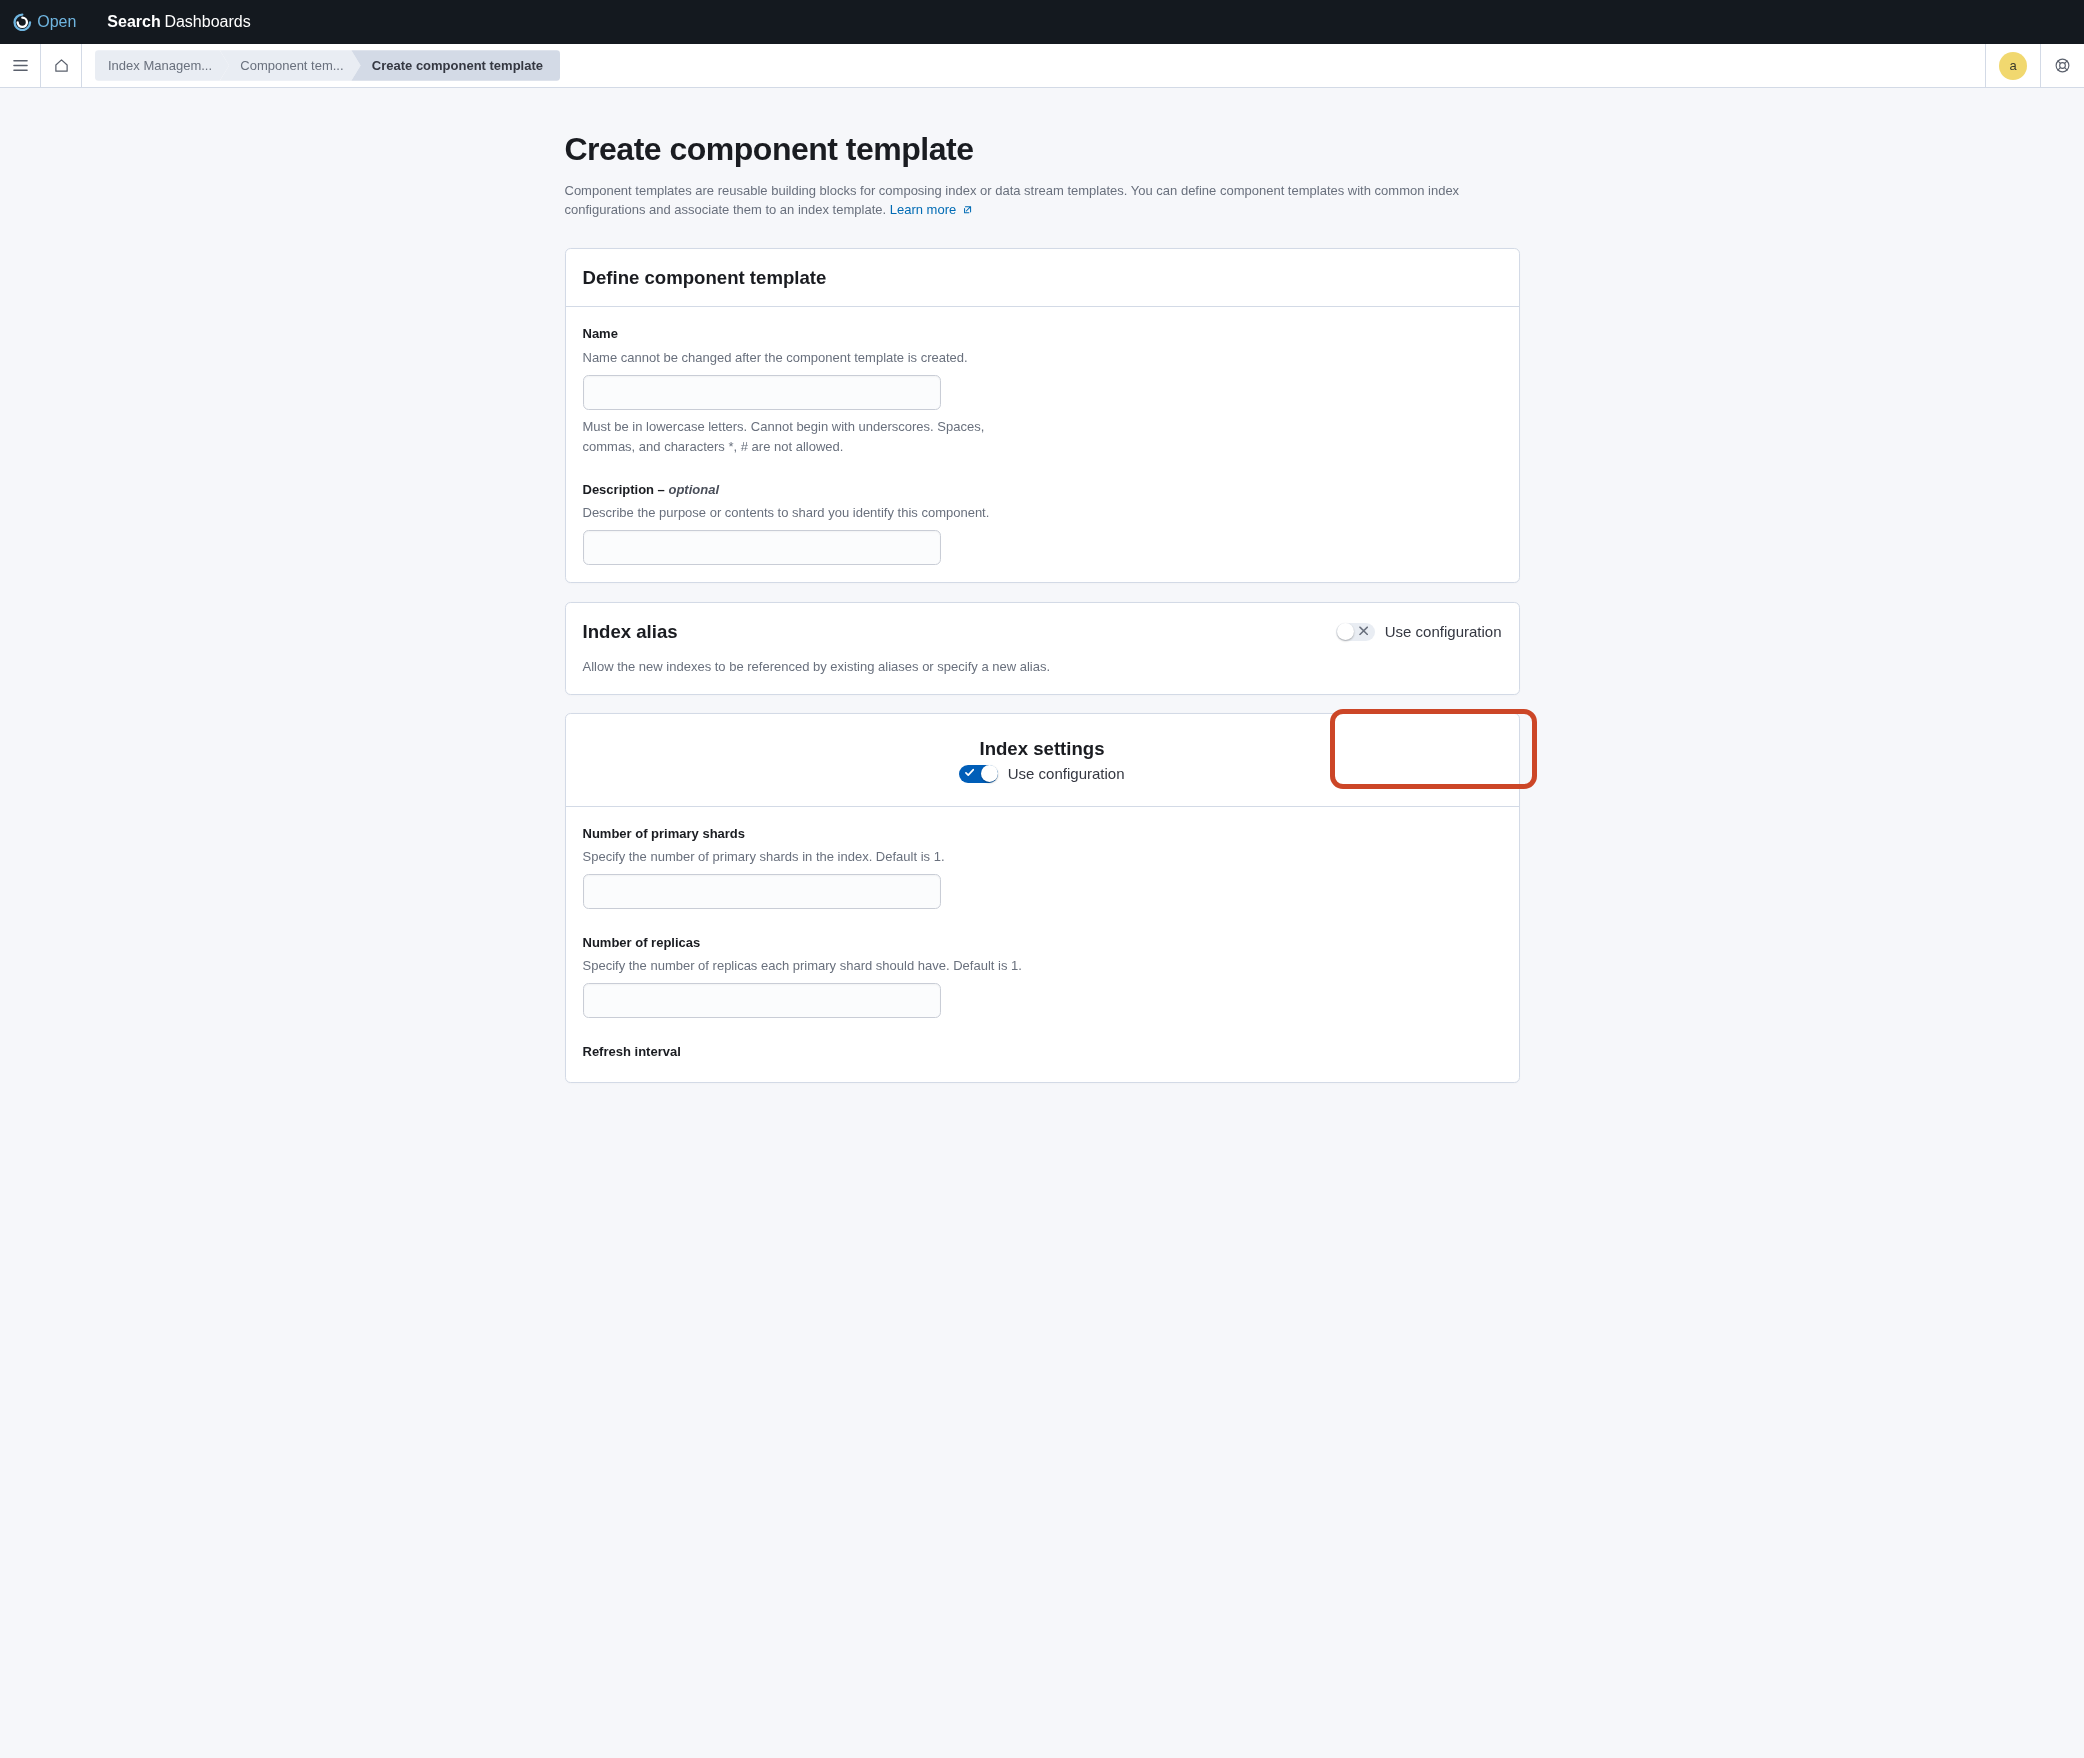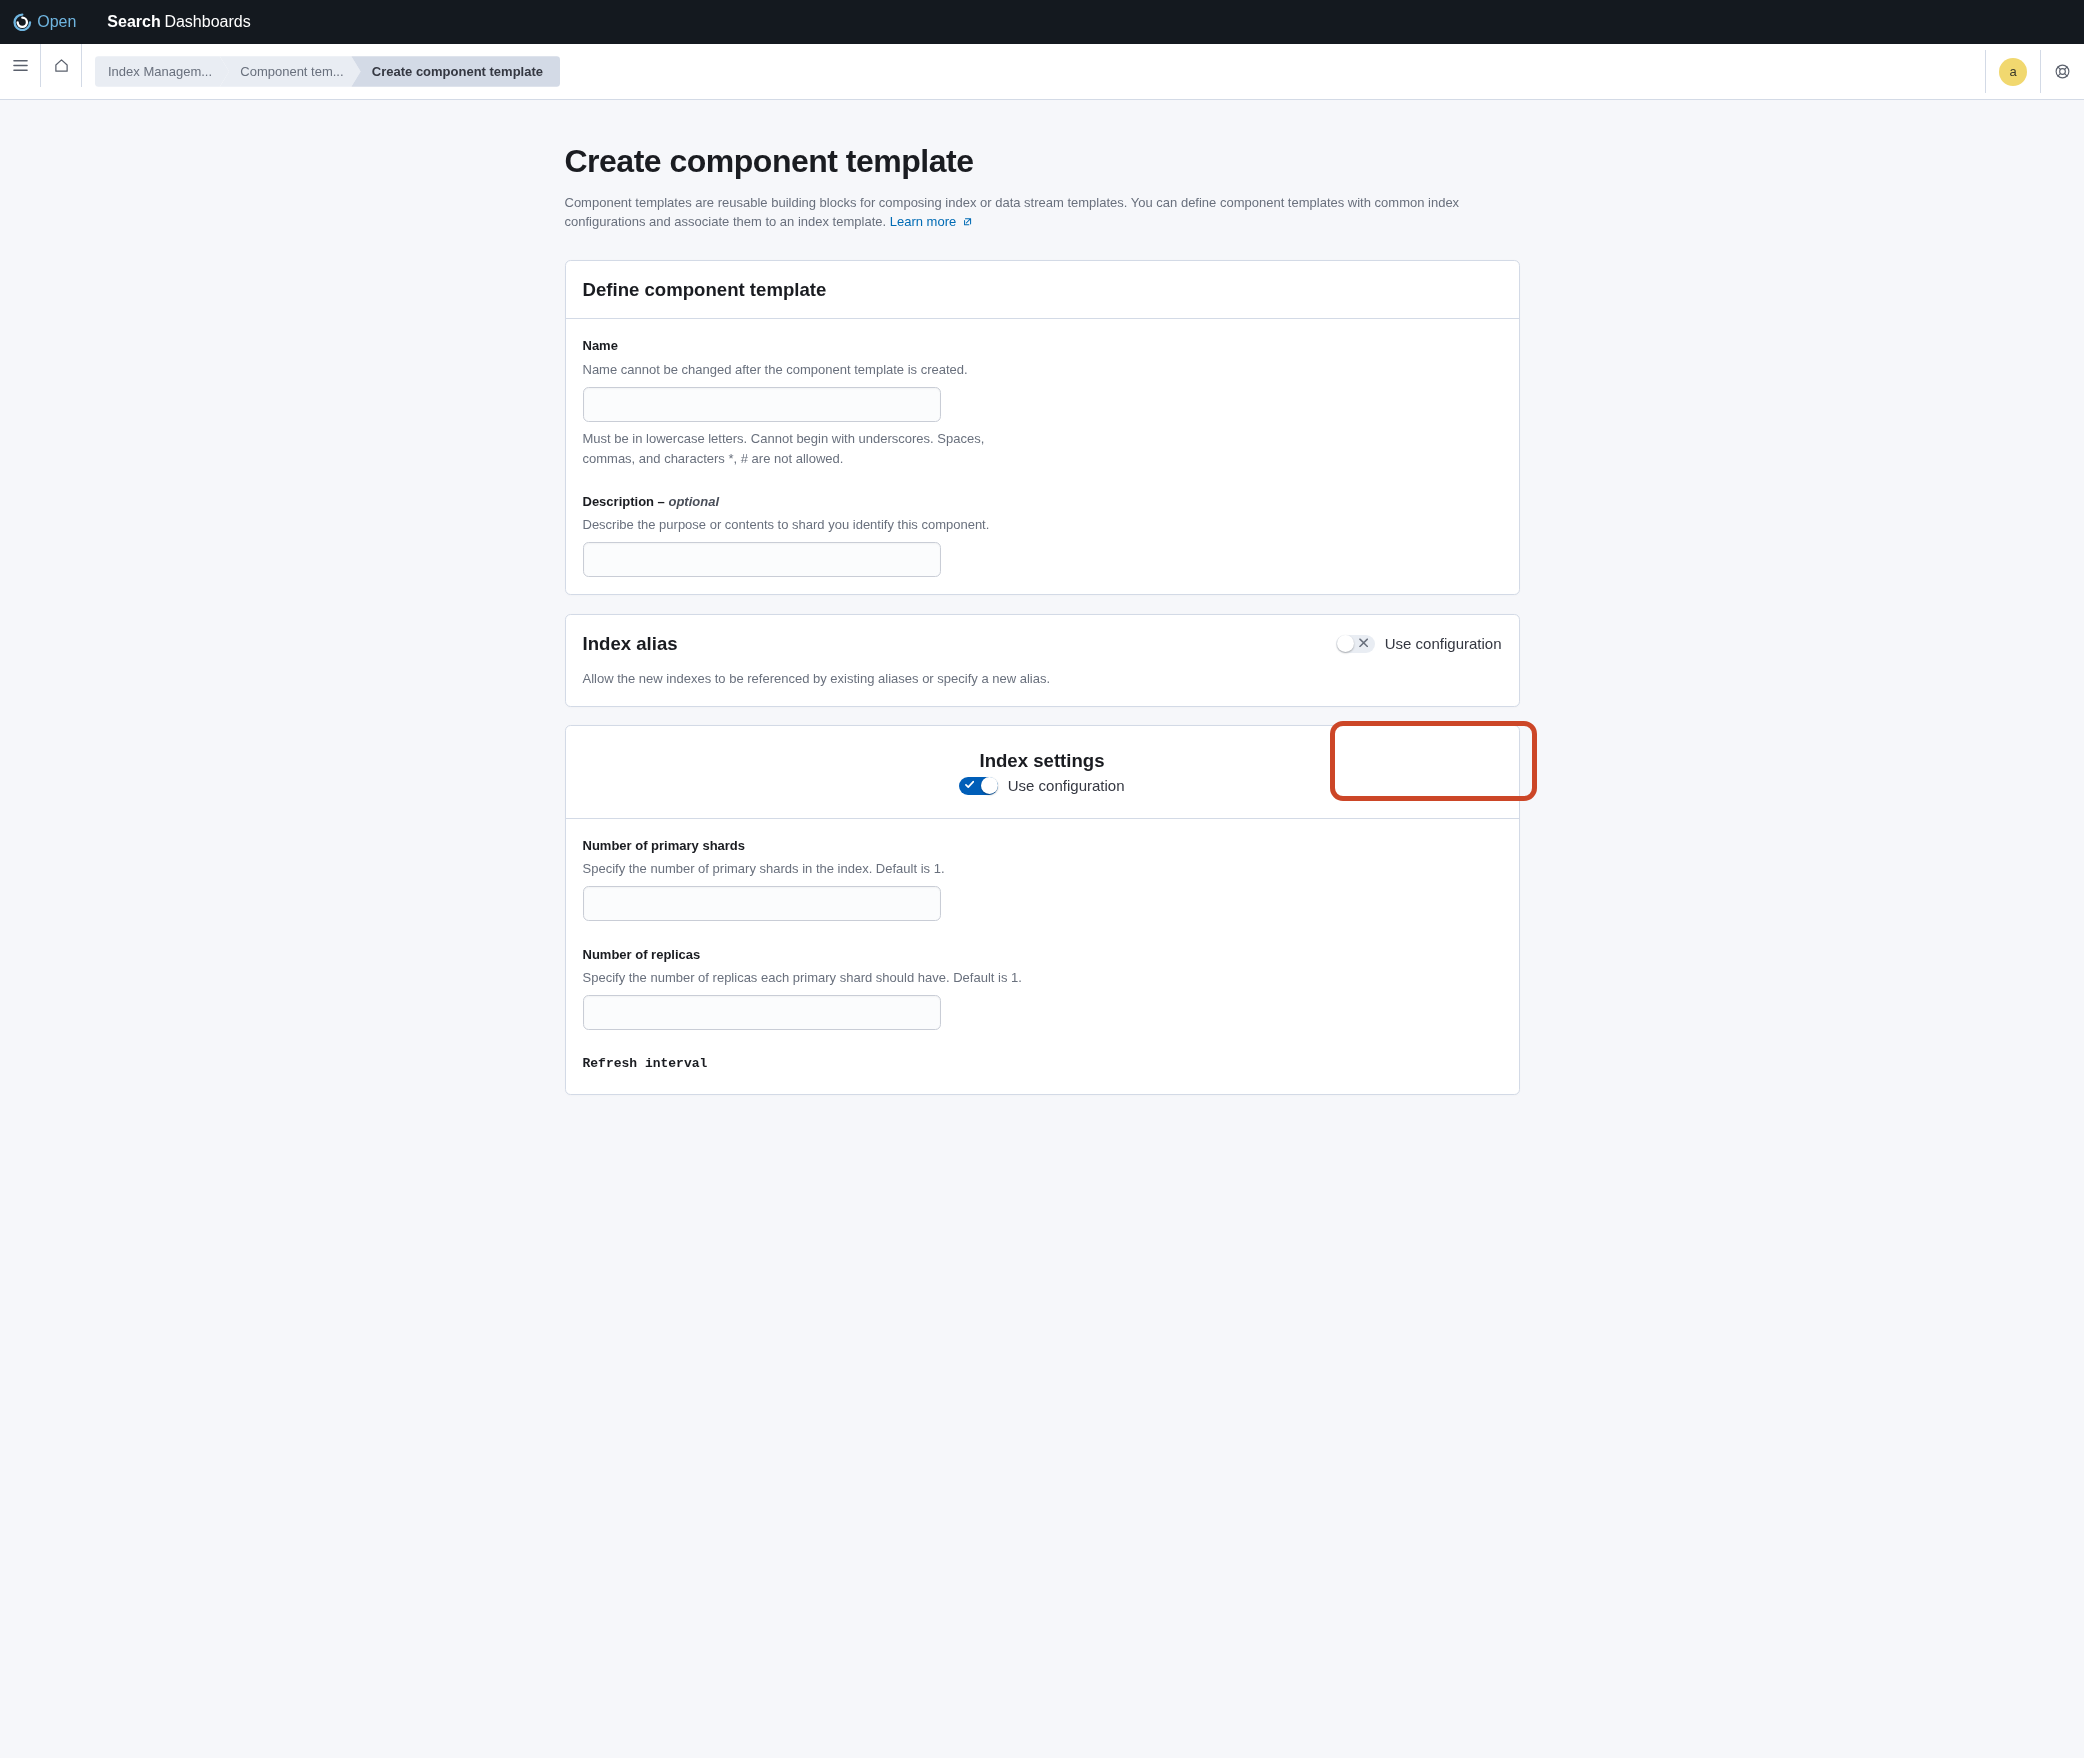--- a/index.html
+++ b/index.html
@@ -49,21 +49,22 @@
   }
   .brand-logo .open { color: #6fb5e0; font-weight: 400; }
   .brand-logo .search { color: #fff; font-weight: 700; margin-left: 31px; }
   .brand-logo .dash { color: #fff; font-weight: 400; margin-left: 3.7px;}
 
   
   .nav-bar {
     background: #fff;
     border-bottom: 0.9px solid var(--border);
     display: flex;
-    height: 56px;
+    align-items: center;
+    height: 44px;
   }
   .icon-btn {
     width: 41px; height: 43px;
     display: flex; align-items: center; justify-content: center;
     border-right: 0.9px solid var(--border);
     color: #5a606c;
     cursor: pointer;
   }
   .icon-btn:last-of-type { border-right: 0.9px solid var(--border); }
   .nav-bar .crumbs {
@@ -344,21 +345,21 @@
       <div class="form-row">
         <label class="form-label">Number of primary shards</label>
         <div class="form-help">Specify the number of primary shards in the index. Default is 1.</div>
         <input class="form-input" type="text" style="">
       </div>
       <div class="form-row">
         <label class="form-label">Number of replicas</label>
         <div class="form-help">Specify the number of replicas each primary shard should have. Default is 1.</div>
         <input class="form-input" type="text" style="">
       </div>
-      <div class="form-row" style="margin-bottom:4px;font-family:Liberation Mono, monospace;">
+      <div class="form-row" style="margin-bottom:4px;">
         <label class="form-label">Refresh interval</label>
       </div>
     </div>
   </div>
 
   <div class="footer-clip"></div>
 </div>
 
 
 </body></html>

